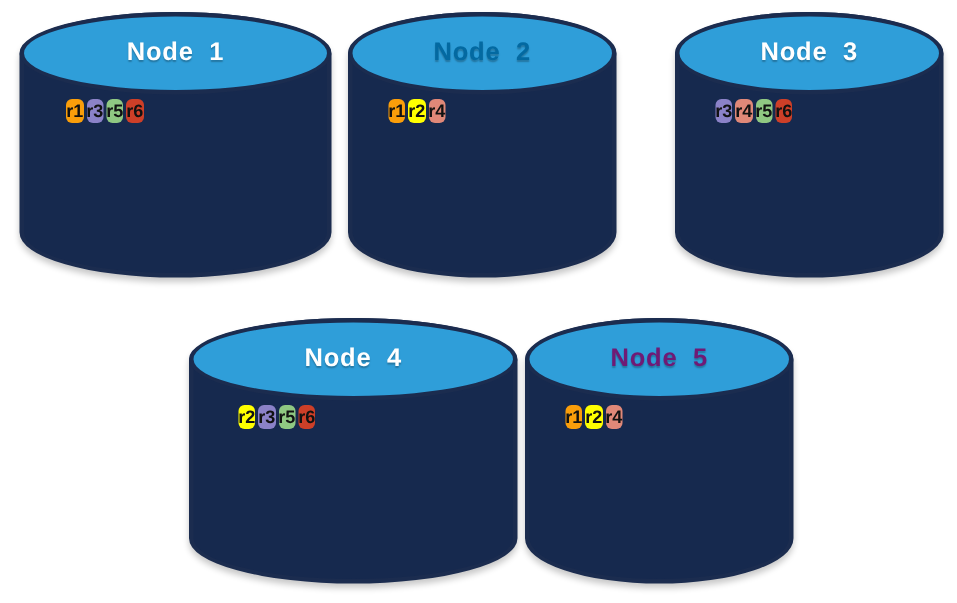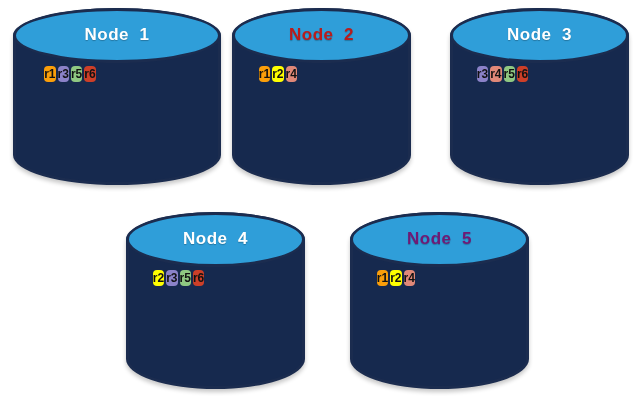--- a/index.html
+++ b/index.html
@@ -103,39 +103,39 @@
       <div class="bars">
         <div class="bar" style="background: rgb(250, 158, 10); color: rgb(17, 17, 17);">r1</div>
         <div class="bar" style="background: rgb(139, 130, 200); color: rgb(17, 17, 17);">r3</div>
         <div class="bar" style="background: rgb(143, 200, 130); color: rgb(17, 17, 17);">r5</div>
         <div class="bar" style="background: rgb(205, 63, 40); color: rgb(17, 17, 17);">r6</div>
       </div>
     </div>
     <div class="node" style="left: 232px; top: 8px; width: 179px; height: 177px;">
       <div class="cyl-body" style="background: rgb(22, 41, 78); border-color: rgb(27, 44, 79);"></div>
       <div class="cyl-top" style="background: rgb(47, 158, 217); border-color: rgb(27, 44, 79);"></div>
-      <div class="node-title" style="color: #b91c1c;">Node  2</div>
+      <div class="node-title" style="color: #0369a1;">Node  2</div>
       <div class="bars">
         <div class="bar" style="background: rgb(250, 158, 10); color: rgb(17, 17, 17);">r1</div>
         <div class="bar" style="background: rgb(255, 255, 0); color: rgb(17, 17, 17);">r2</div>
         <div class="bar" style="background: rgb(224, 136, 120); color: rgb(17, 17, 17);">r4</div>
       </div>
     </div>
     <div class="node" style="left: 450px; top: 8px; width: 179px; height: 177px;">
       <div class="cyl-body" style="background: rgb(22, 41, 78); border-color: rgb(27, 44, 79);"></div>
       <div class="cyl-top" style="background: rgb(47, 158, 217); border-color: rgb(27, 44, 79);"></div>
       <div class="node-title" style="color: rgb(255, 255, 255);">Node  3</div>
       <div class="bars">
         <div class="bar" style="background: rgb(139, 130, 200); color: rgb(17, 17, 17);">r3</div>
         <div class="bar" style="background: rgb(224, 136, 120); color: rgb(17, 17, 17);">r4</div>
         <div class="bar" style="background: rgb(143, 200, 130); color: rgb(17, 17, 17);">r5</div>
         <div class="bar" style="background: rgb(205, 63, 40); color: rgb(17, 17, 17);">r6</div>
       </div>
     </div>
-    <div class="node" style="left: 126px; top: 212px; width: 179px; height: 177px;">
+    <div class="node" style="left: 126px; top: 212px; width: 179px; height: 177px; padding-left: 40px;">
       <div class="cyl-body" style="background: rgb(22, 41, 78); border-color: rgb(27, 44, 79);"></div>
       <div class="cyl-top" style="background: rgb(47, 158, 217); border-color: rgb(27, 44, 79);"></div>
       <div class="node-title" style="color: rgb(255, 255, 255);">Node  4</div>
       <div class="bars">
         <div class="bar" style="background: rgb(255, 255, 0); color: rgb(17, 17, 17);">r2</div>
         <div class="bar" style="background: rgb(139, 130, 200); color: rgb(17, 17, 17);">r3</div>
         <div class="bar" style="background: rgb(143, 200, 130); color: rgb(17, 17, 17);">r5</div>
         <div class="bar" style="background: rgb(205, 63, 40); color: rgb(17, 17, 17);">r6</div>
       </div>
     </div>

